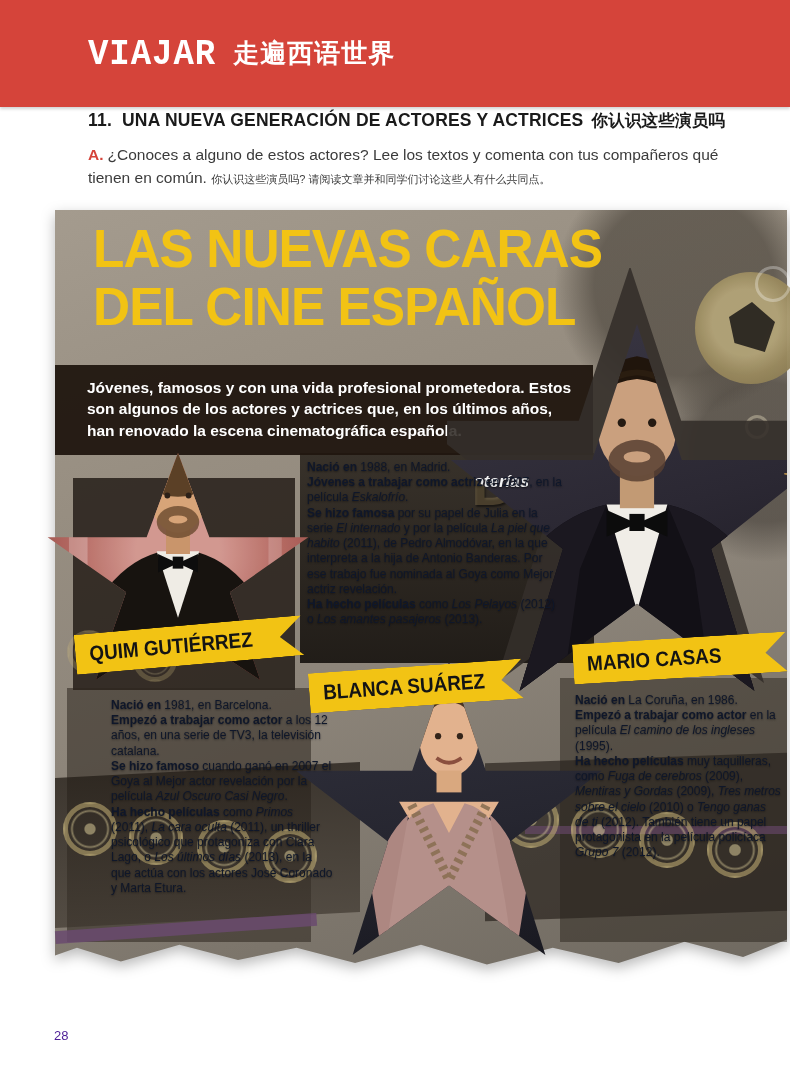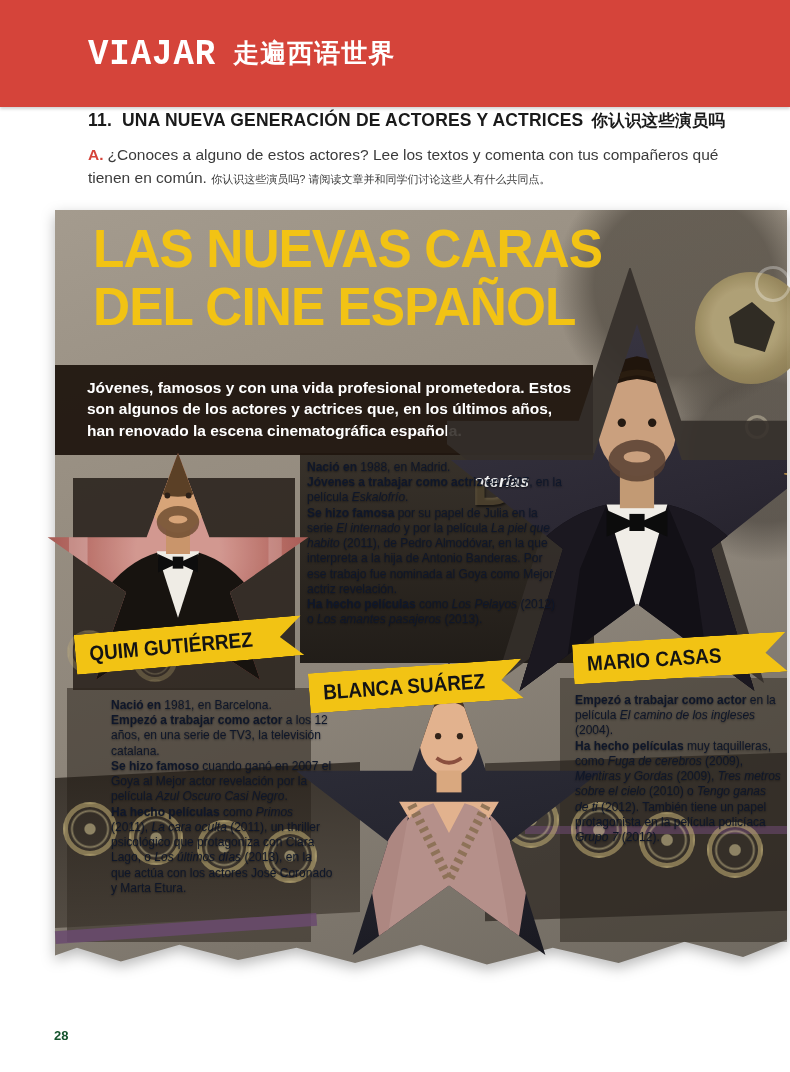--- a/index.html
+++ b/index.html
@@ -101,21 +101,21 @@
   .ribbon-mario { left:518px; top:428px; width:214px; transform:rotate(-3.5deg); }
 
   
   .bio { position:absolute; z-index:5; color:#0f172a; font-size:12px; line-height:1.27; text-shadow:0 1px 2px rgba(0,0,0,.45); }
   .bio .b { font-weight:bold; }
   .bio .i { font-style:italic; }
   .bio-quim { left:28px; top:488px; width:222px;margin-left:28px; }
   .bio-blanca { left:252px; top:250px; width:256px; }
   .bio-mario { left:520px; top:483px; width:206px; }
 
-  .pagenum { position:absolute; left:54px; top:1028px; font-size:13px; font-weight:bold; color:#14532d; }
+  .pagenum { position:absolute; left:54px; top:1028px; font-size:13px; font-weight:normal; color:#4c1d95; }
 </style>
 </head>
 <body>
 
 <div class="page">
 
   <header class="banner">
     <span class="banner-title">VIAJAR</span>
     <span class="banner-zh">走遍西语世界</span>
   </header>
@@ -247,19 +247,20 @@
           <path d="M77 50 Q78 30 100 28 Q122 30 123 50 L123 40 Q118 26 100 25 Q82 26 77 40 Z" fill="#2a1d10"></path>
           <circle cx="92" cy="53" r="2.2" fill="#241a12"></circle>
           <circle cx="108" cy="53" r="2.2" fill="#241a12"></circle>
         </svg>
       </div>
     </div>
     <div class="ribbon ribbon-mario">
       <span>MARIO CASAS</span>
     </div>
     <div class="bio bio-mario">
-        <div><span class="b">Empezó a trabajar como actor</span><span> en la película </span><span class="i">El camino de los ingleses</span><span> (2004).</span></div>
+        <div><span class="b">Nació en </span><span>La Coruña, en 1986.</span></div>
+        <div><span class="b">Empezó a trabajar como actor</span><span> en la película </span><span class="i">El camino de los ingleses</span><span> (1995).</span></div>
         <div><span class="b">Ha hecho películas</span><span> muy taquilleras, como </span><span class="i">Fuga de cerebros</span><span> (2009), </span><span class="i">Mentiras y Gordas</span><span> (2009), </span><span class="i">Tres metros sobre el cielo</span><span> (2010) o </span><span class="i">Tengo ganas de ti</span><span> (2012). También tiene un papel protagonista en la película policíaca </span><span class="i">Grupo 7</span><span> (2012).</span></div>
       </div>
   </section>
 
   <span class="pagenum">28</span>
 </div>
 
 </body></html>

